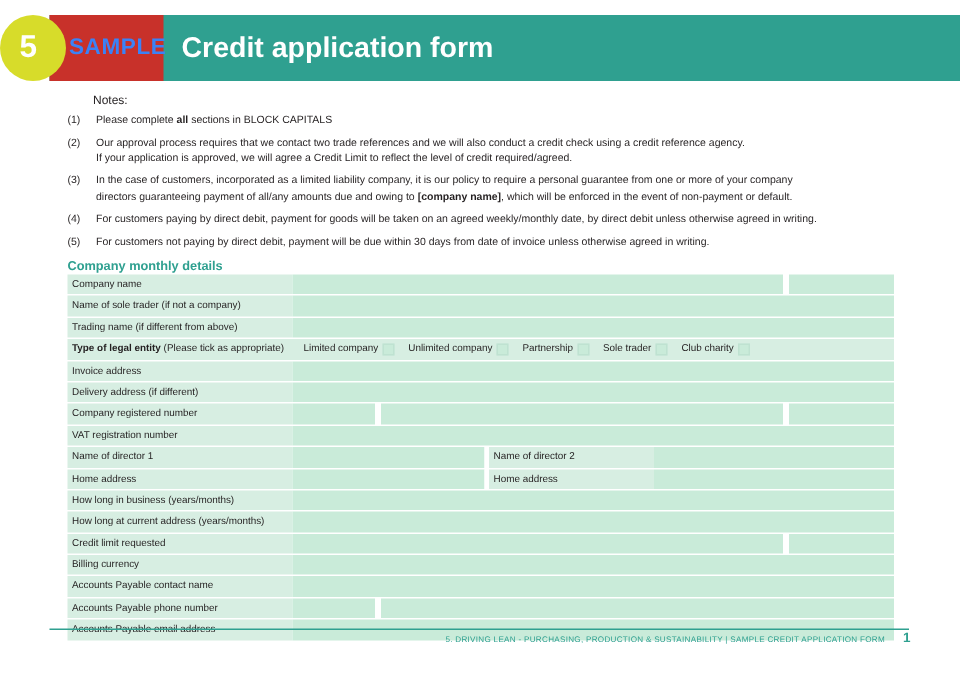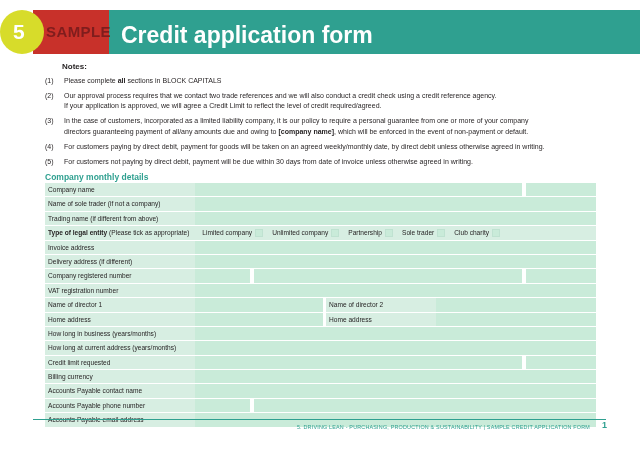--- a/index.html
+++ b/index.html
@@ -37,31 +37,31 @@
     left: 33px;
     top: 0;
     width: 76px;
     height: 44px;
     background: #c8312a;
   }
   .sample-text {
     position: absolute;
     left: 46px;
     top: 13px;
-    color: #7f1d1d;
+    color: #3b82f6;
     font-size: 15px;
     font-weight: bold;
     letter-spacing: 0.4px;
   }
   .header-title {
     position: absolute;
     left: 121px;
     top: 12px;
     color: #ffffff;
-    font-size: 23px;
+    font-size: 19px;
     font-weight: bold;
   }
   .chapter-circle {
     position: absolute;
     left: 0;
     top: 0;
     width: 44px;
     height: 44px;
     border-radius: 50%;
     background: #d7dc2a;
@@ -77,21 +77,21 @@
 
   
   .notes {
     position: absolute;
     left: 45px;
     top: 62px;
     width: 560px;
   }
   .notes-title {
     font-size: 8px;
-    font-weight: bold;
+    font-weight: normal;
     color: #231f20;
     margin-bottom: 5px;
     padding-left: 17px;
   }
   .note-row {
     display: flex;
     margin-bottom: 5px;
     font-size: 7px;
     line-height: 1.45;
     color: #231f20;

